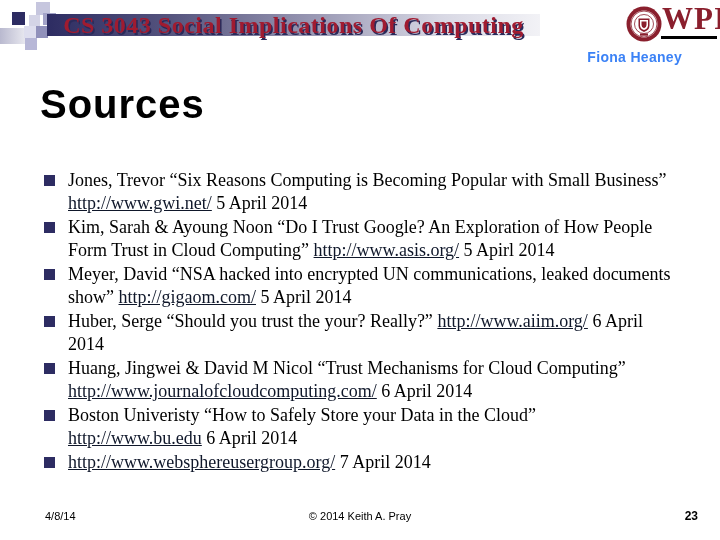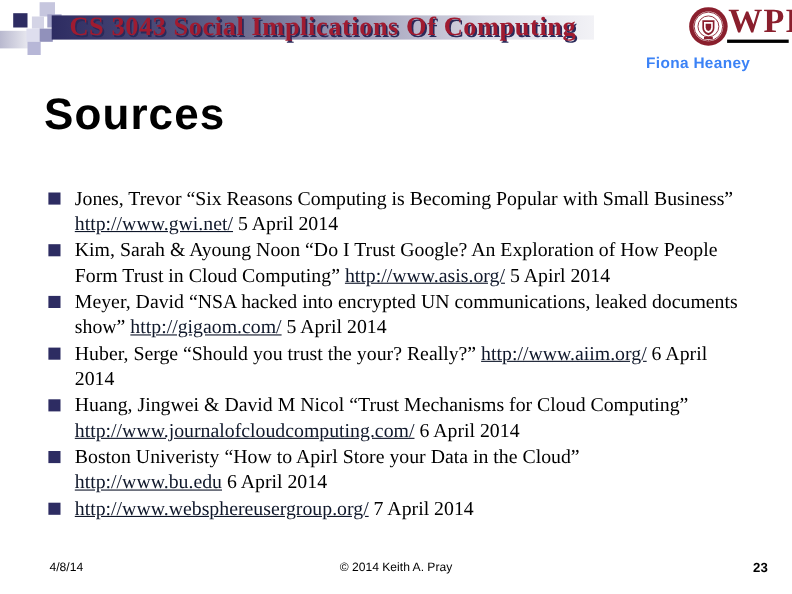--- a/index.html
+++ b/index.html
@@ -156,21 +156,21 @@
     <div class="src-item">
       <span class="bullet"></span>
       <div class="src-text">
         <div class="src-line"><span>Huang, Jingwei &amp; David M Nicol “Trust Mechanisms for Cloud Computing”</span></div>
         <div class="src-line"><span class="link">http://www.journalofcloudcomputing.com/</span><span> 6 April 2014</span></div>
       </div>
     </div>
     <div class="src-item">
       <span class="bullet"></span>
       <div class="src-text">
-        <div class="src-line"><span>Boston Univeristy “How to Apirl Store your Data in the Cloud”</span></div>
+        <div class="src-line"><span>Boston Univeristy “How to Safely Store your Data in the Cloud”</span></div>
         <div class="src-line"><span class="link">http://www.bu.edu</span><span> 6 April 2014</span></div>
       </div>
     </div>
     <div class="src-item">
       <span class="bullet"></span>
       <div class="src-text">
         <div class="src-line"><span class="link">http://www.websphereusergroup.org/</span><span> 7 April 2014</span></div>
       </div>
     </div>
   </div>

